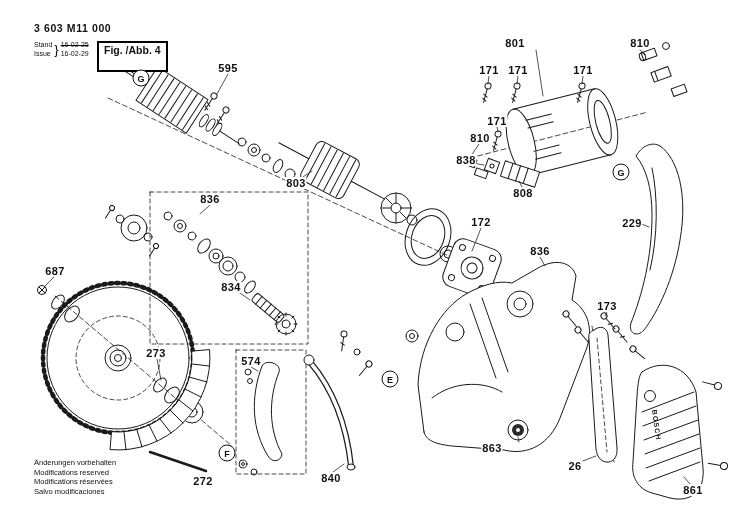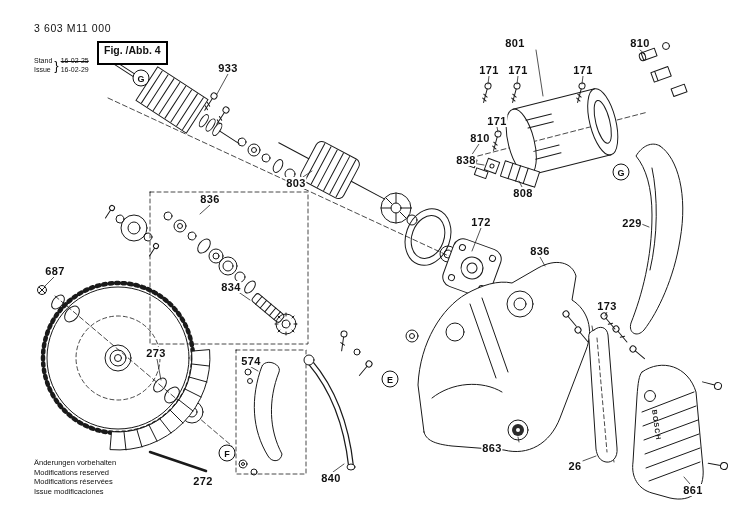--- a/index.html
+++ b/index.html
@@ -5,26 +5,26 @@
   html,body{margin:0;padding:0;background:#fff;}
   .stage{position:relative;width:750px;height:530px;background:#ffffff;overflow:hidden;
          font-family:"Liberation Sans",sans-serif;color:#111;}
   .stage svg{position:absolute;left:0;top:0;}
   .callout{position:absolute;transform:translate(-50%,-50%);font-size:11px;font-weight:bold;
            letter-spacing:.3px;background:#fff;padding:0 1px;line-height:12px;}
   .marker{position:absolute;transform:translate(-50%,-50%);width:15px;height:15px;border:1.3px solid #111;
           border-radius:50%;display:flex;align-items:center;justify-content:center;
           font-size:9px;font-weight:bold;background:#fff;}
   .header-block{position:absolute;left:34px;top:22px;}
-  .part-number{font-size:10.5px;letter-spacing:.6px;margin-bottom:23px;}
+  .part-number{font-size:10.5px;letter-spacing:.6px;margin-bottom:7px;font-weight:bold;}
   .rev-block{display:flex;align-items:center;gap:2px;font-size:7px;line-height:8.5px;}
   .rev-labels,.rev-dates{display:flex;flex-direction:column;}
   .rev-brace{font-size:13px;line-height:15px;}
   .strike{text-decoration:line-through;}
-  .fig-box{position:absolute;left:97px;top:41px;border:2px solid #000;padding:1px 5px 7px 5px;
+  .fig-box{position:absolute;left:97px;top:41px;border:2px solid #000;padding:1px 5px 14px 5px;
            font-size:10.5px;font-weight:bold;background:#fff;}
   .footer-block{position:absolute;left:34px;top:458px;font-size:7.5px;line-height:9.6px;}
 </style>
 </head>
 <body>
 
 <div class="stage">
 
 <svg width="750" height="530" viewBox="0 0 750 530">
   <g stroke="#1a1a1a" fill="none" stroke-width="1" stroke-linecap="round" stroke-linejoin="round">
@@ -408,21 +408,21 @@
     </div>
     <div class="rev-brace">}</div>
     <div class="rev-dates">
       <span class="strike">16-02-25</span>
       <span>16-02-29</span>
     </div>
   </div>
 </div>
 <div class="fig-box">Fig. /Abb. 4</div>
 
-<div class="callout" style="left:228px;top:68px">933</div>
+<div class="callout" style="left:228px;top:68px">595</div>
 <div class="callout" style="left:515px;top:43px">801</div>
 <div class="callout" style="left:640px;top:43px">810</div>
 <div class="callout" style="left:489px;top:70px">171</div>
 <div class="callout" style="left:518px;top:70px">171</div>
 <div class="callout" style="left:583px;top:70px">171</div>
 <div class="callout" style="left:497px;top:121px">171</div>
 <div class="callout" style="left:480px;top:138px">810</div>
 <div class="callout" style="left:466px;top:160px">838</div>
 <div class="callout" style="left:523px;top:193px">808</div>
 <div class="callout" style="left:481px;top:222px">172</div>
@@ -443,16 +443,16 @@
 
 <div class="marker" style="left:141px;top:78px">G</div>
 <div class="marker" style="left:621px;top:172px">G</div>
 <div class="marker" style="left:390px;top:379px">E</div>
 <div class="marker" style="left:227px;top:453px">F</div>
 
 <div class="footer-block">
   <div>Änderungen vorbehalten</div>
   <div>Modifications reserved</div>
   <div>Modifications réservées</div>
-  <div>Issue modificaciones</div>
+  <div>Salvo modificaciones</div>
 </div>
 
 </div>
 
 </body></html>

